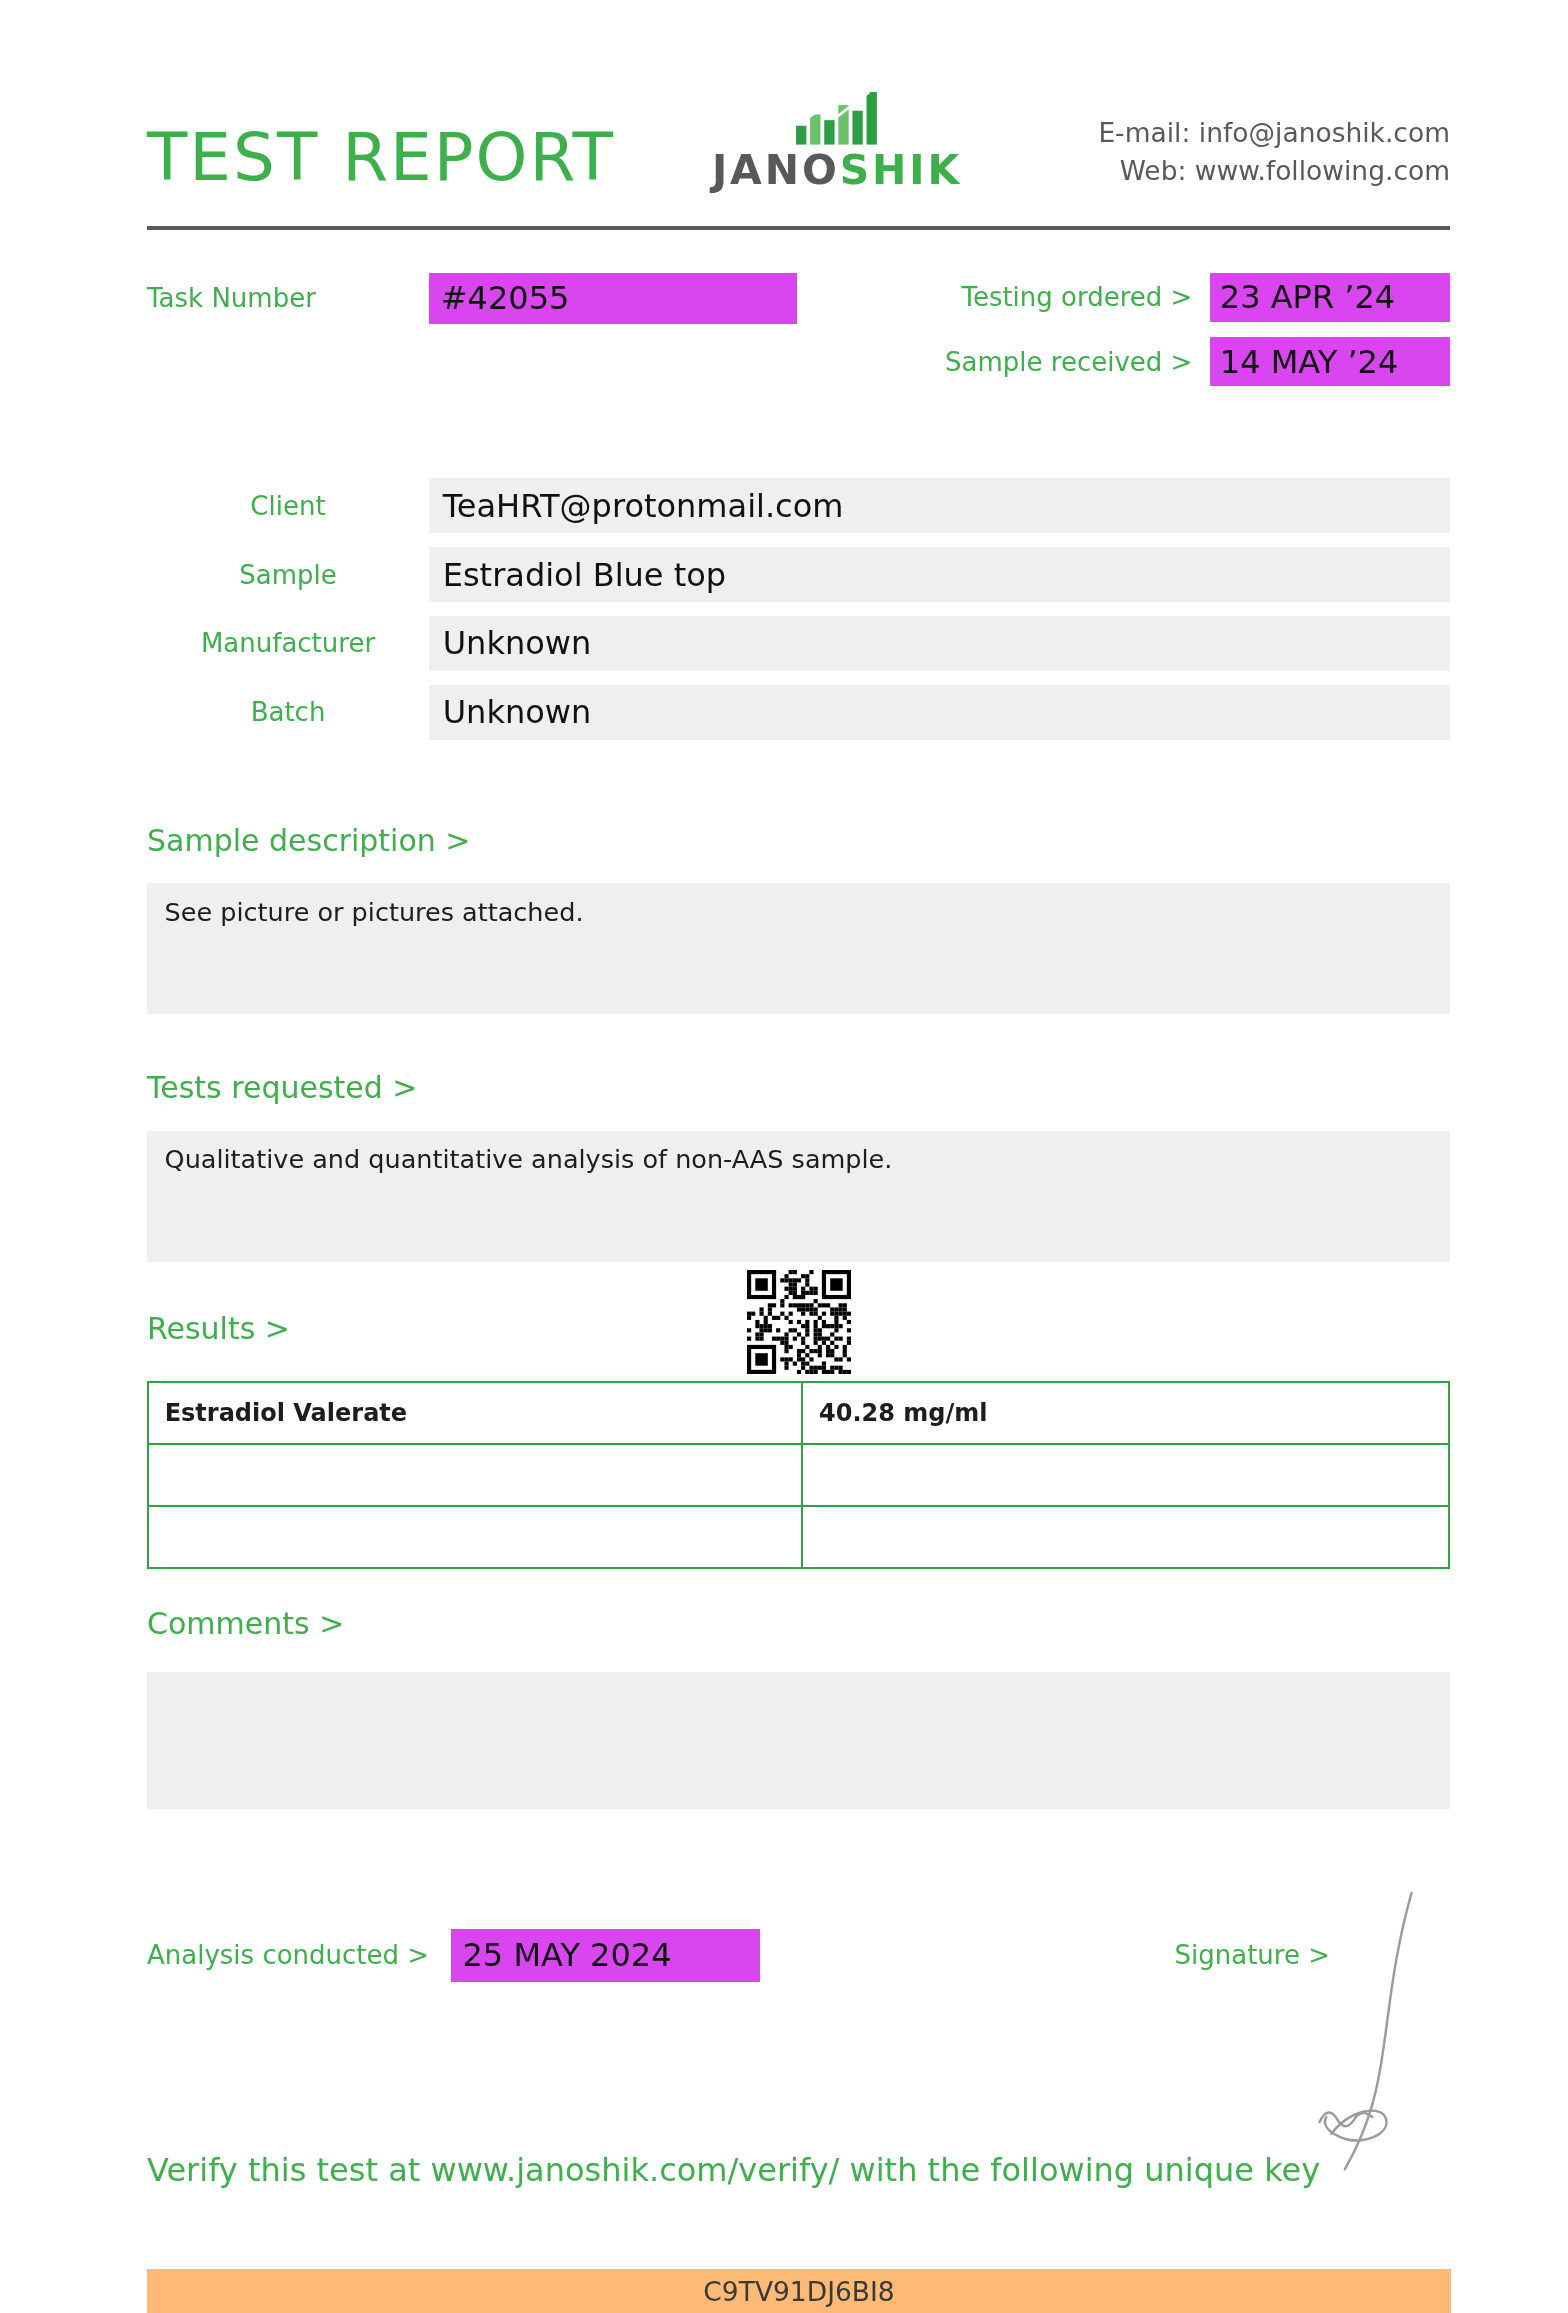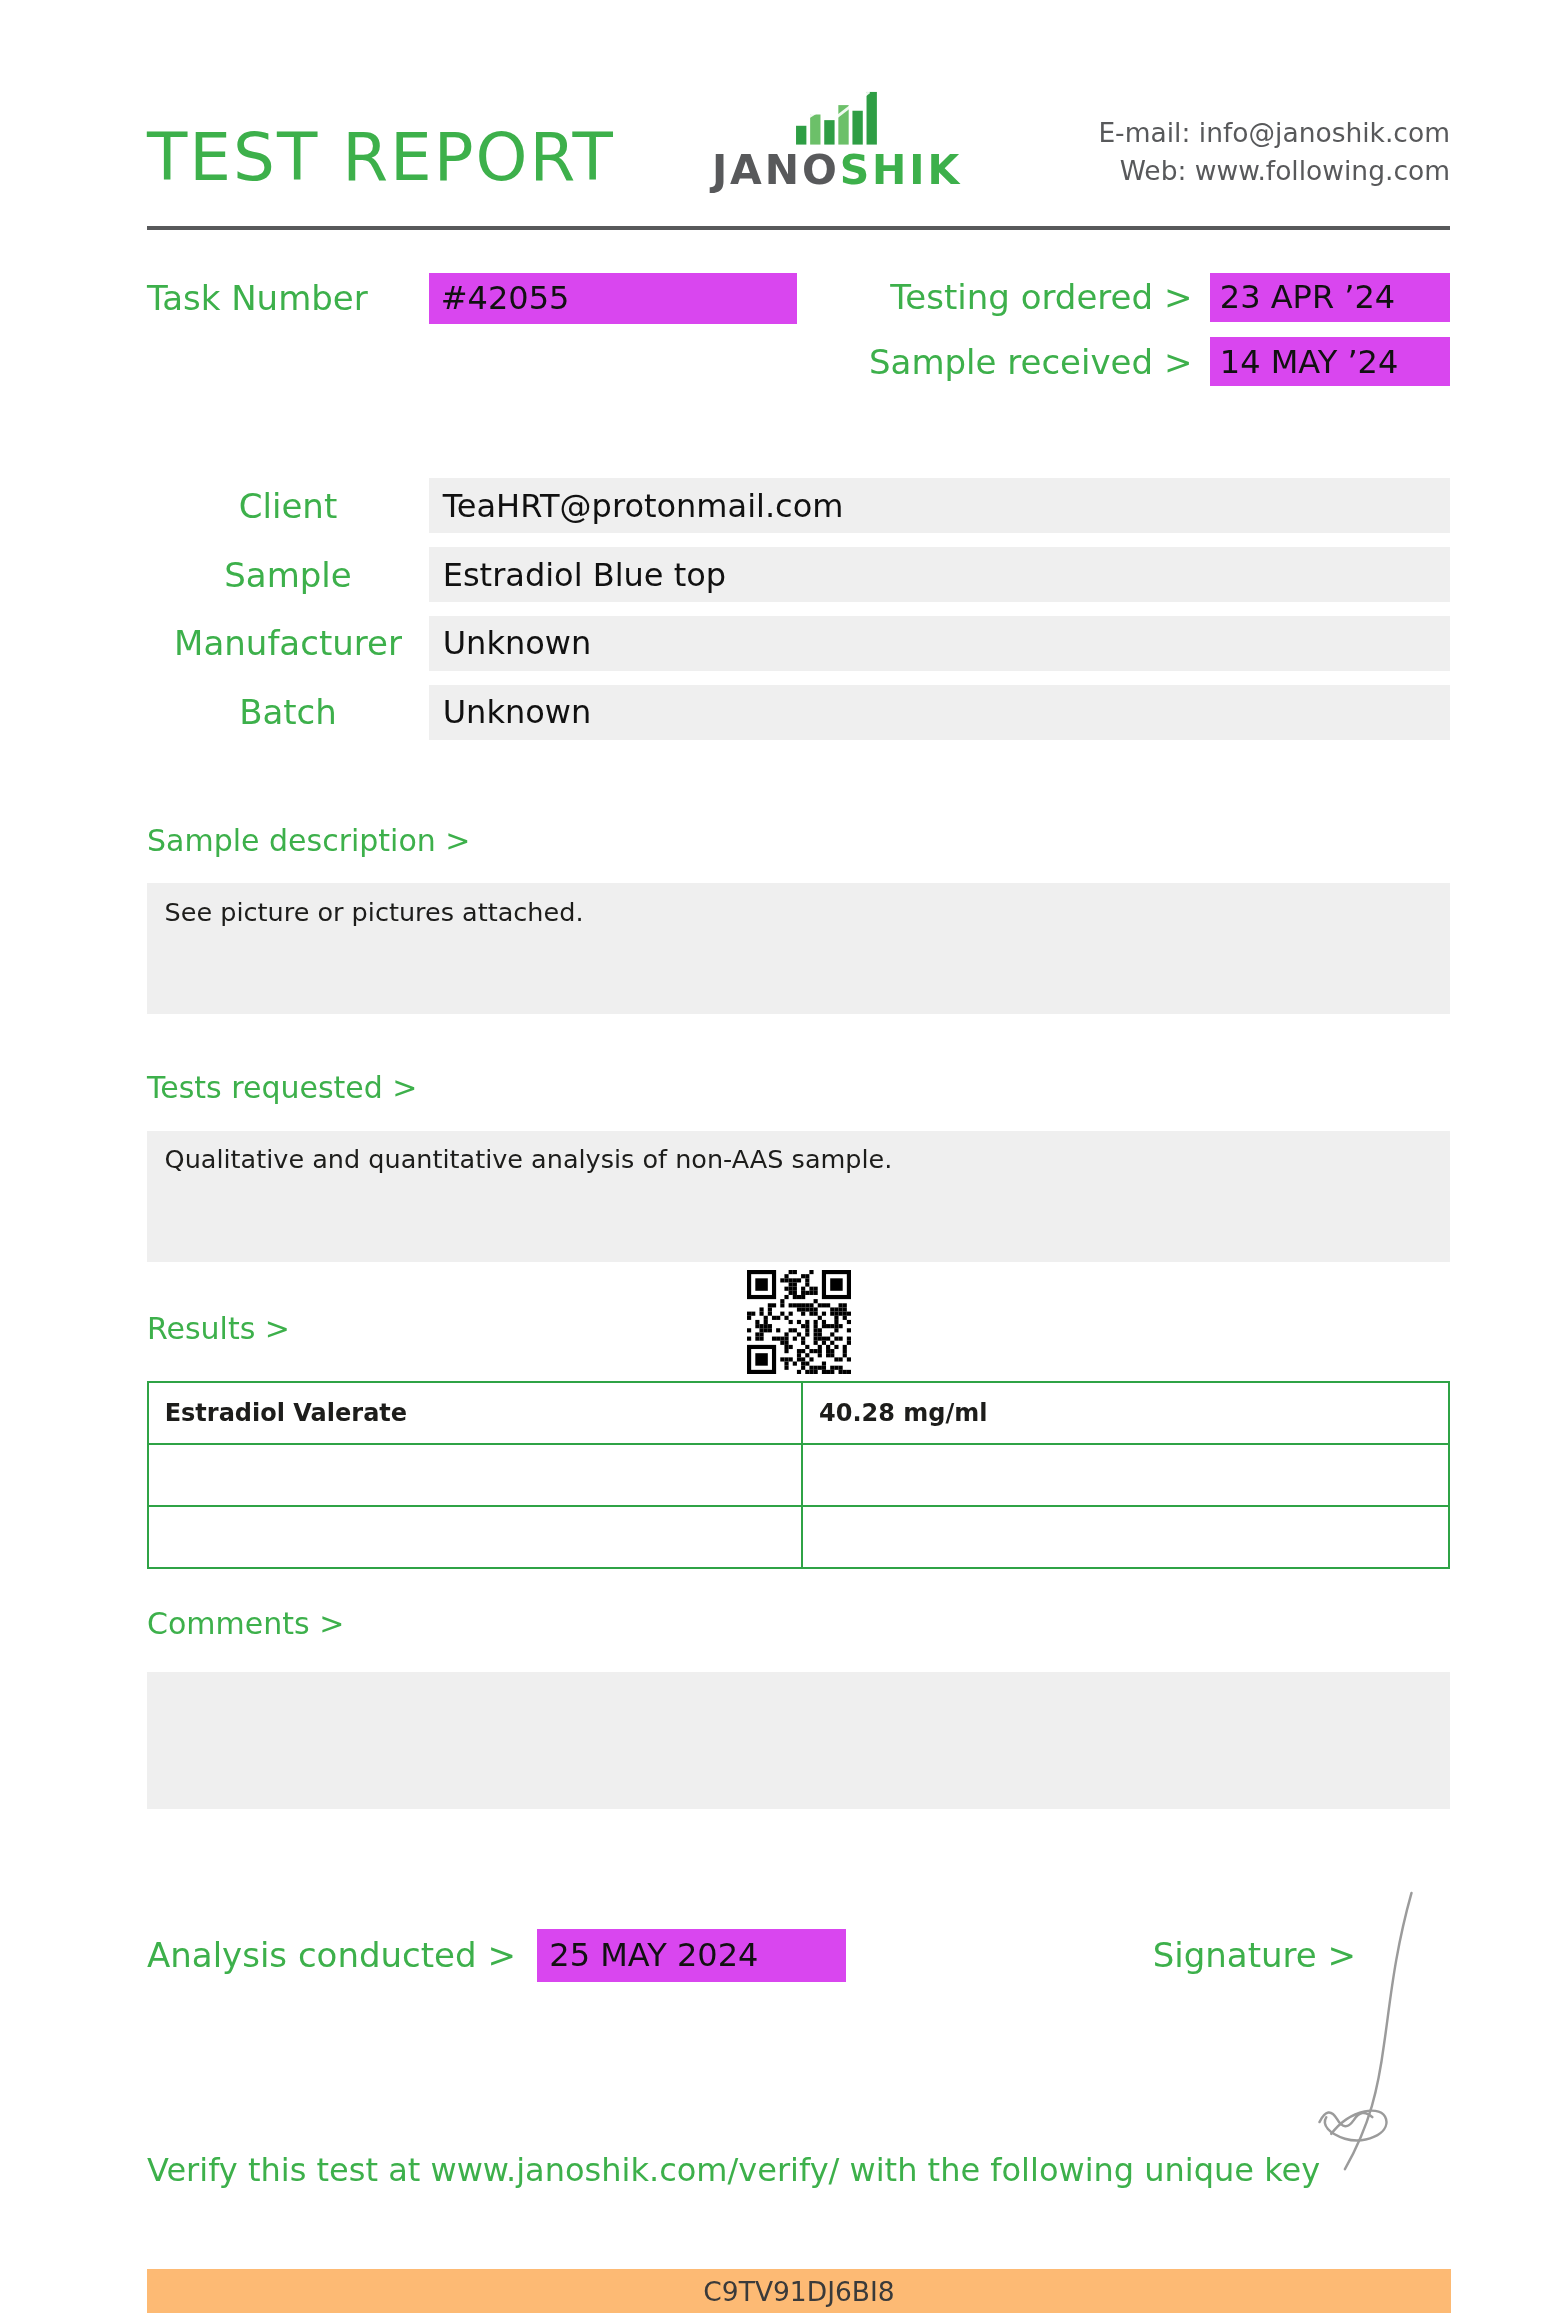--- a/index.html
+++ b/index.html
@@ -17,21 +17,21 @@
   .header { margin-top:84px; display:flex; align-items:flex-end; }
   .title { font-size:66px; font-weight:normal; color:#3db04b; letter-spacing:2px; line-height:1; white-space:nowrap; }
   .logo { display:flex; flex-direction:column; align-items:center; margin:0 auto; transform:translateX(-19.6px); }
   .logo-icon { width:94px; height:61px; margin-bottom:4.9px; }
   .logo-text { font-size:41px; font-weight:bold; letter-spacing:2.9px; line-height:1; white-space:nowrap; }
   .logo-dark { color:#58595b; }
   .logo-green { color:#3db04b; }
   .contact { text-align:right; font-size:26.5px; color:#58595b; line-height:1.45; white-space:nowrap; }
   .divider { height:3.9px; background:#58595b; margin-top:35px; }
   
-  .label { color:#3db04b; font-size:34px; white-space:nowrap; }
+  .label { color:#3db04b; font-size:26px; white-space:nowrap; }
   .meta-row { margin-top:43px; display:flex; justify-content:space-between; align-items:flex-start; }
   .task { display:flex; align-items:center; }
   .task-label { width:282px; flex:none; }
   .value-box { background:#d946ef; display:flex; align-items:center; font-size:32px; color:#111; }
   .task-box { width:368px; height:51px; padding-left:11.8px; }
   .ordered-grid { display:grid; grid-template-columns:auto 240px; gap:15.7px 17.6px; align-items:center; }
   .ordered-grid .label { justify-self:end; }
   .date-box { height:49px; padding-left:9.8px; }
   
   .details { margin-top:92px; display:flex; flex-direction:column; gap:13.7px; }
@@ -49,21 +49,21 @@
   .results-section { margin-top:49px; position:relative; }
   .qr { position:absolute; top:-41px; left:600px; width:104px; height:104px; }
   .qr svg { width:104px; height:104px; display:block; fill:#000; background:#fff; }
   .results-table { margin-top:35px; width:100%; border-collapse:collapse; }
   .results-table td { border:2.9px solid #2fa346; height:62px; font-size:24px; padding:0 0 0 15.7px; color:#1d1d1b;font-weight:bold; }
   .results-table td.col-name { width:50.3%; }
   
   .footer-row { margin-top:120px; display:flex; align-items:center; }
   .analysis { display:flex; align-items:center; }
   .analysis .value-box { margin-left:21.6px; width:309px; height:53px; padding-left:11.8px; }
-  .sig-label { margin-left:auto; margin-right:94px; }
+  .sig-label { margin-left:auto; margin-right:120px; }
   .signature { position:absolute; left:1294px; top:1887px; width:142px; height:289px; }
   .signature svg { width:100%; height:100%; }
   .verify-line { margin-top:169px; font-size:32px; color:#3db04b; white-space:nowrap; }
   .key-box {
     position:absolute; left:147px; top:2269px; width:1304px; height:44px;
     background:#fdba74; display:flex; justify-content:center; align-items:center;
     font-size:26.5px; color:#3a3a3a;
   }
 </style>
 </head>

